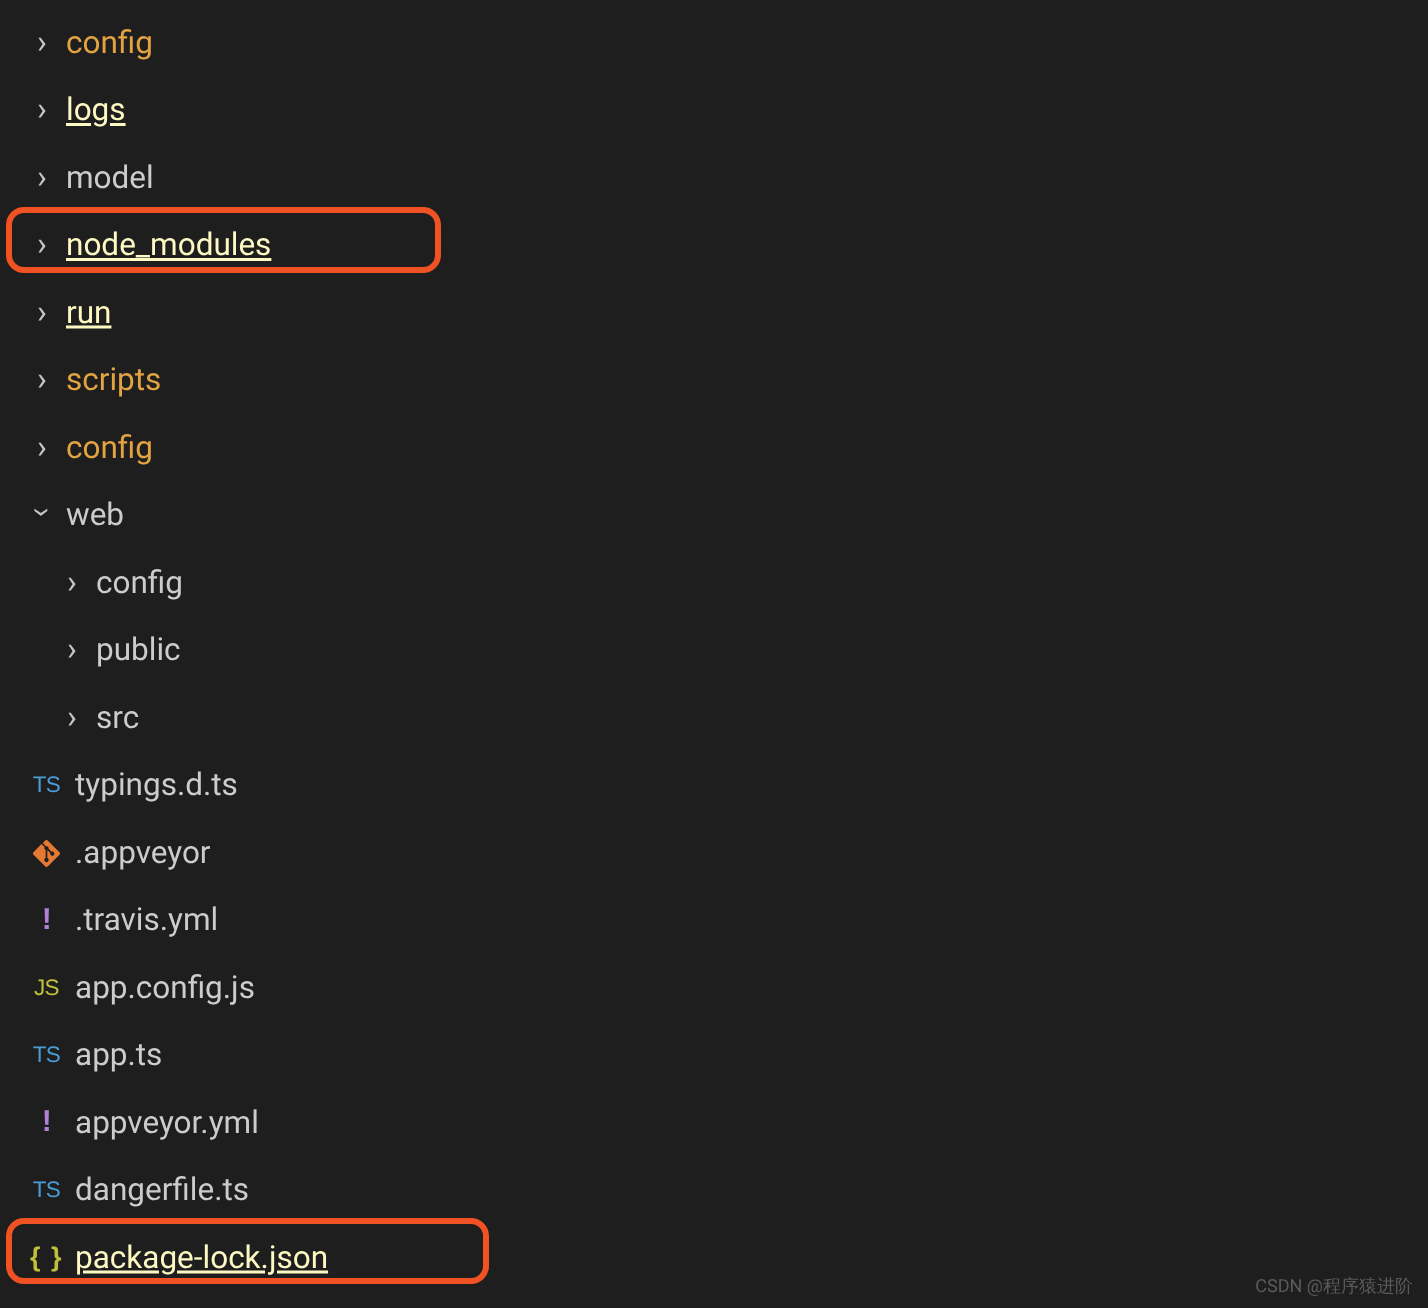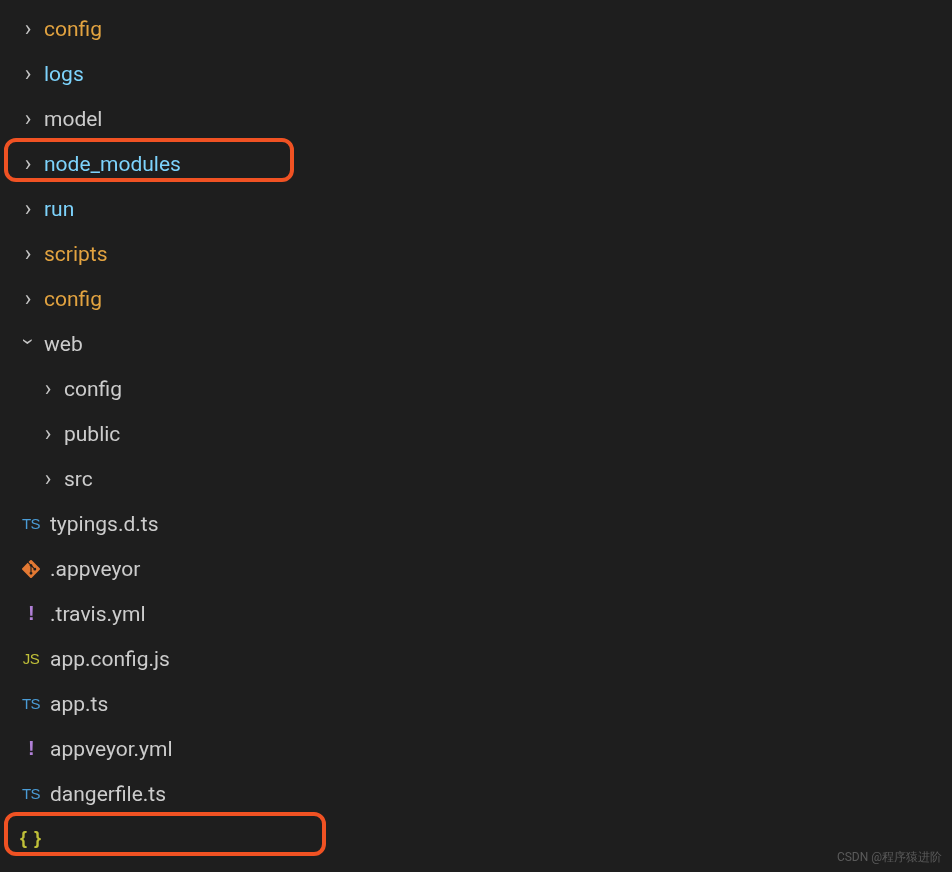--- a/index.html
+++ b/index.html
@@ -43,21 +43,21 @@
     margin-right: 6px;
     font-family: "Segoe UI", Arial, sans-serif;
     font-weight: 400;
     font-size: 15px;
     letter-spacing: -0.5px;
   }
   .label {
     color: #cccccc;
   }
   .label.orange { color: #e2a340; }
-  .label.dim { color: #7dd3fc; }
+  .label.dim { color: #fef9c3; text-decoration: underline; }
   .ic-ts { color: #4a9cd6; }
   .ic-js { color: #c0c039; }
   .ic-ex { color: #b180d7; font-size:20px; font-weight:800; }
   .ic-json { color: #c0c039; font-weight:800; font-size:18px; letter-spacing:1px; }
   .ic-git { color: #e37933; }
   .highlight {
     position: absolute;
     border: 4px solid #f05223;
     border-radius: 12px;
     pointer-events: none;
@@ -166,20 +166,21 @@
     <span class="label">appveyor.yml</span>
   </div>
 
   <div class="row">
     <span class="file-icon ic-ts">TS</span>
     <span class="label">dangerfile.ts</span>
   </div>
 
   <div class="row">
     <span class="file-icon ic-json">{ }</span>
+    <span class="label dim">package-lock.json</span>
   </div>
 
   <div class="row">
 
     <span class="label">package.json</span>
   </div>
 
 </div>
 
 <div class="highlight" style="left:4px;top:138px;width:290px;height:44px;"></div>

